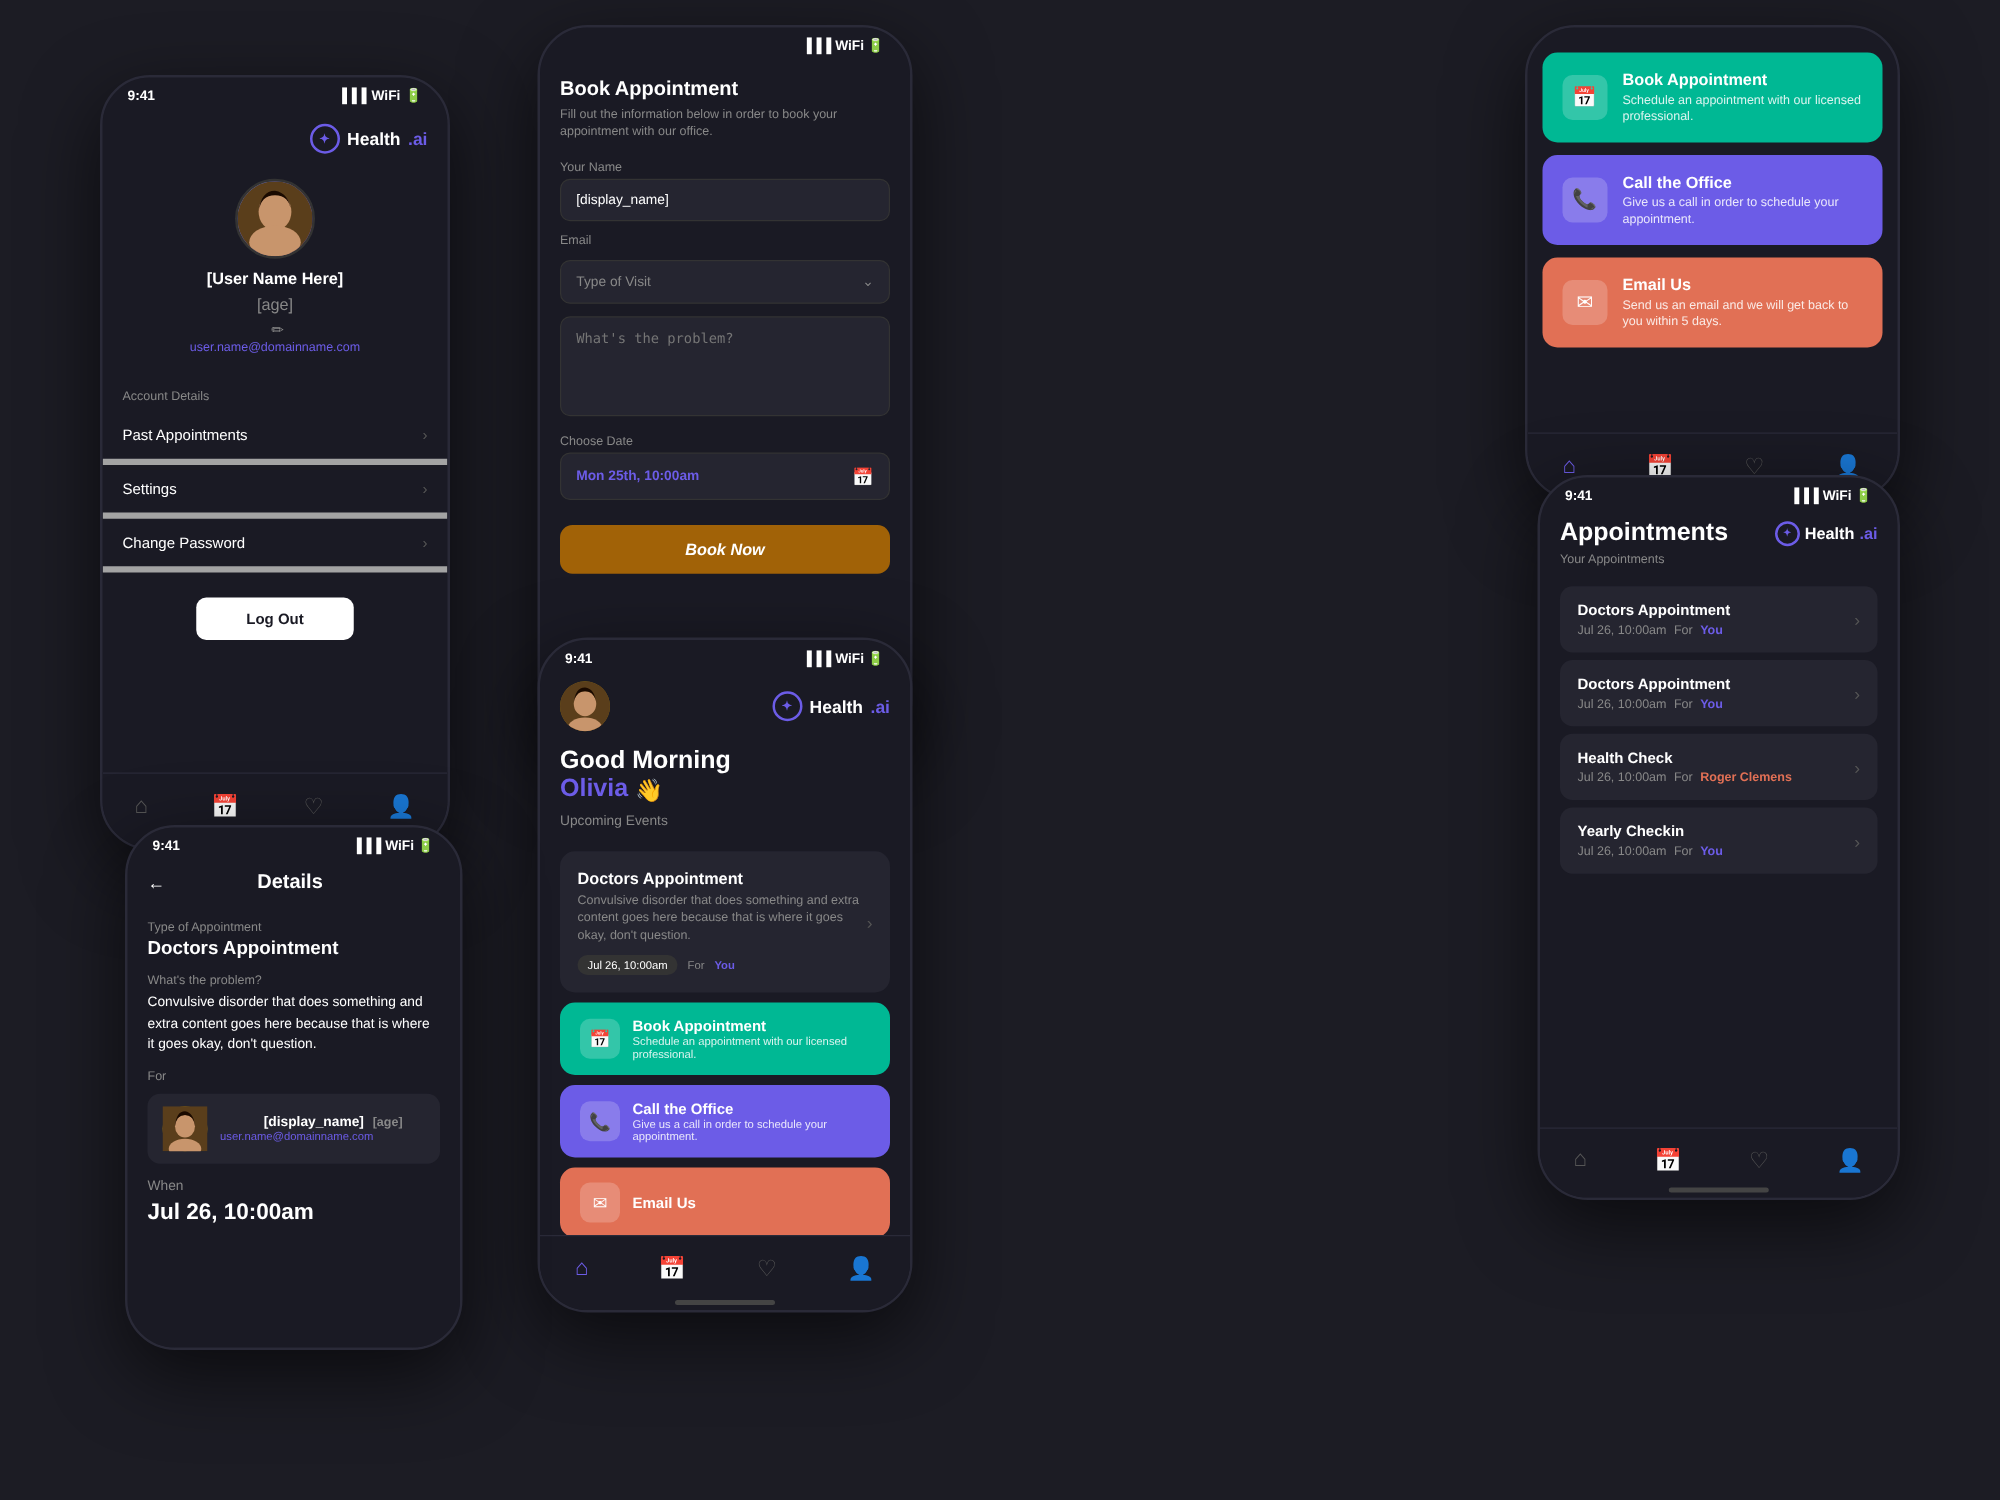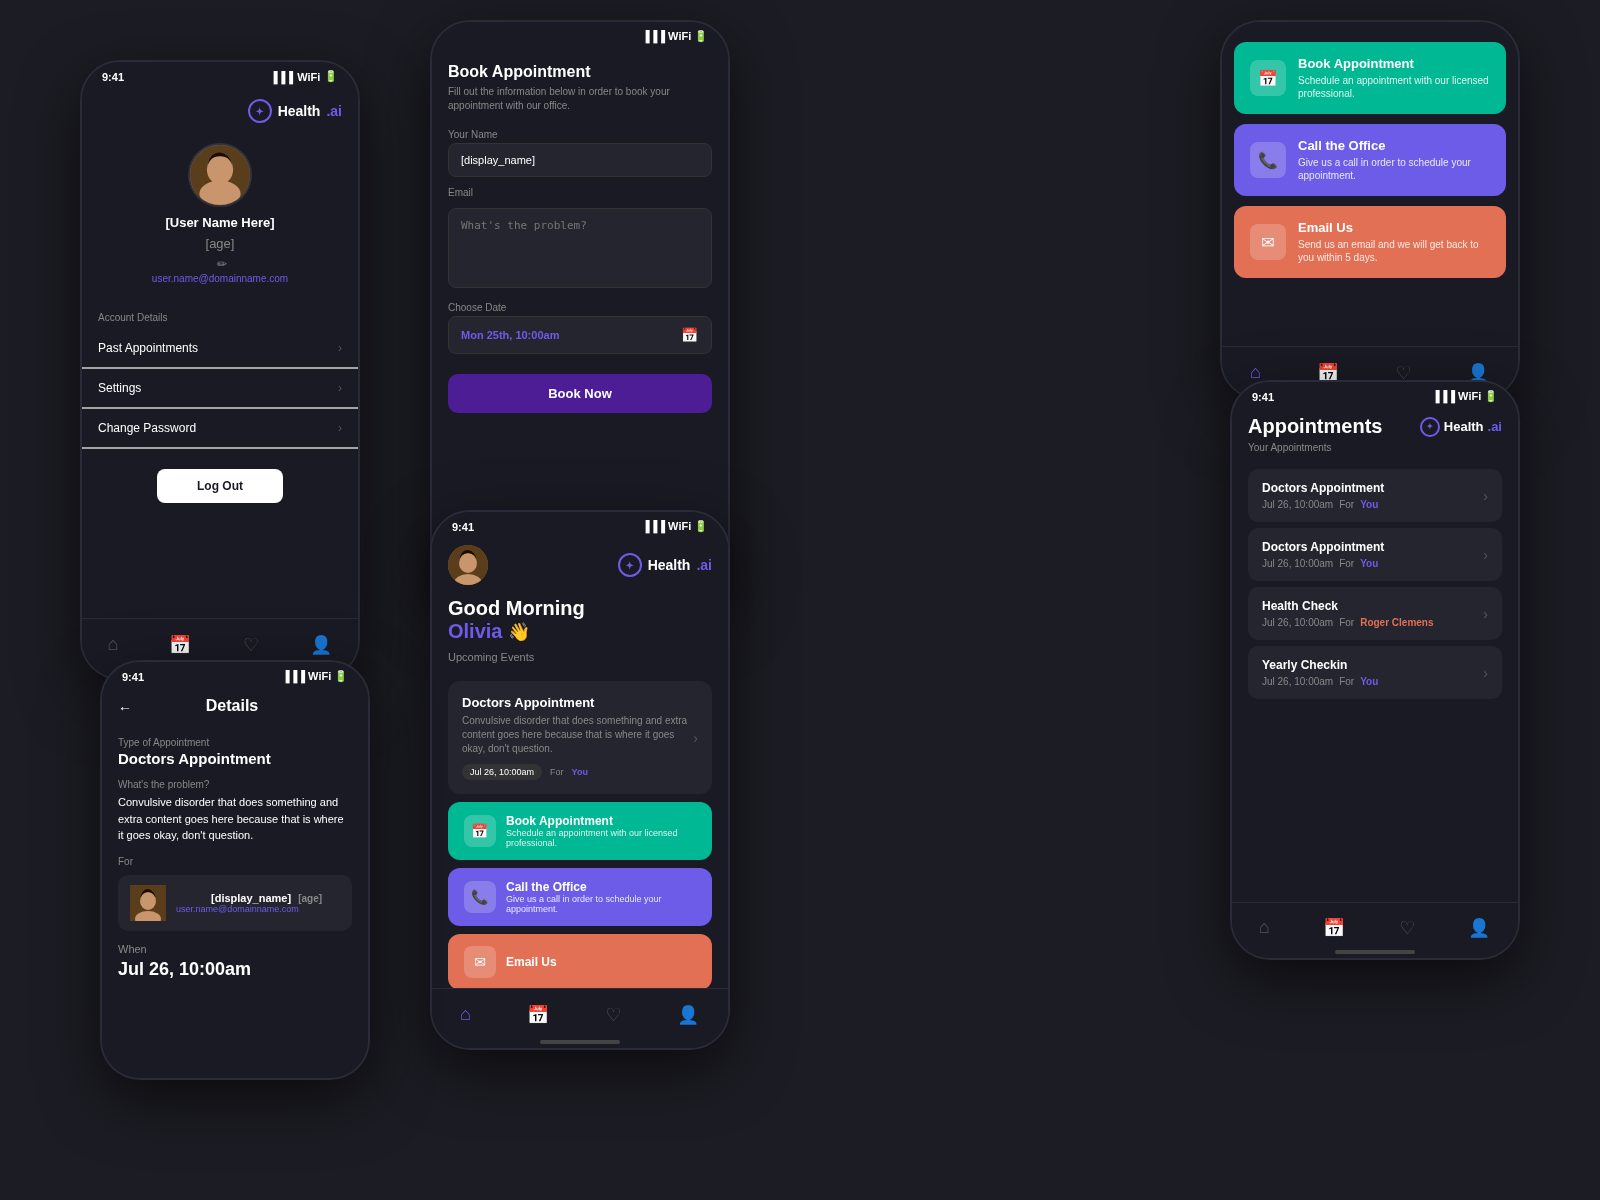--- a/index.html
+++ b/index.html
@@ -140,21 +140,21 @@
     .user-name { color: #fff; font-size: 13px; font-weight: 600; }
     .user-age { color: #888; font-size: 13px; }
     .edit-icon { color: #888; font-size: 12px; cursor: pointer; margin-left: 4px; }
     .user-email { color: #6c5ce7; font-size: 10px; margin-top: 2px; }
     .account-label { color: #888; font-size: 10px; margin: 12px 16px 6px; }
     .menu-item {
       display: flex;
       justify-content: space-between;
       align-items: center;
       padding: 12px 16px;
-      border-bottom: 2px solid #a3a3a3;
+      border-bottom: 5px solid #a3a3a3;
       cursor: pointer;
     }
     .menu-item-text { color: #fff; font-size: 12px; }
     .menu-arrow { color: #555; font-size: 12px; }
     .logout-section {
       display: flex;
       justify-content: center;
       padding: 20px 16px;
     }
     .logout-btn {
@@ -220,29 +220,30 @@
       align-items: center;
       background: #252530;
       border: 1px solid #333;
       border-radius: 8px;
       padding: 10px 12px;
     }
     .date-value { color: #6c5ce7; font-size: 11px; font-weight: 600; }
     .cal-icon { color: #888; font-size: 14px; }
     .book-now-btn {
       width: 100%;
-      background: #4c1d95;
+      background: #a16207;
       color: #fff;
       border: none;
       border-radius: 10px;
       padding: 12px;
       font-size: 13px;
       font-weight: 600;
       cursor: pointer;
       margin-top: 10px;
+      font-style: italic;
     }
 
     
     .phone-options {
       width: 300px;
       height: 380px;
       top: 20px;
       right: 80px;
     }
     .options-content { padding: 12px; }
@@ -541,20 +542,26 @@
         <div class="book-title">Book Appointment</div>
         <div class="book-subtitle">Fill out the information below in order to book your appointment with our office.</div>
         <div class="form-group">
           <div class="form-label">Your Name</div>
           <div class="form-input">[display_name]</div>
         </div>
         <div class="form-group">
           <div class="form-label">Email</div>
         </div>
         <div class="form-group">
+          <div class="form-select">
+            <span>Type of Visit</span>
+            <span>⌄</span>
+          </div>
+        </div>
+        <div class="form-group">
           <textarea class="form-textarea" placeholder="What's the problem?" style=""></textarea>
         </div>
         <div class="form-group">
           <div class="form-label">Choose Date</div>
           <div class="date-row">
             <span class="date-value">Mon 25th, 10:00am</span>
             <span class="cal-icon">📅</span>
           </div>
         </div>
         <button class="book-now-btn">Book Now</button>

